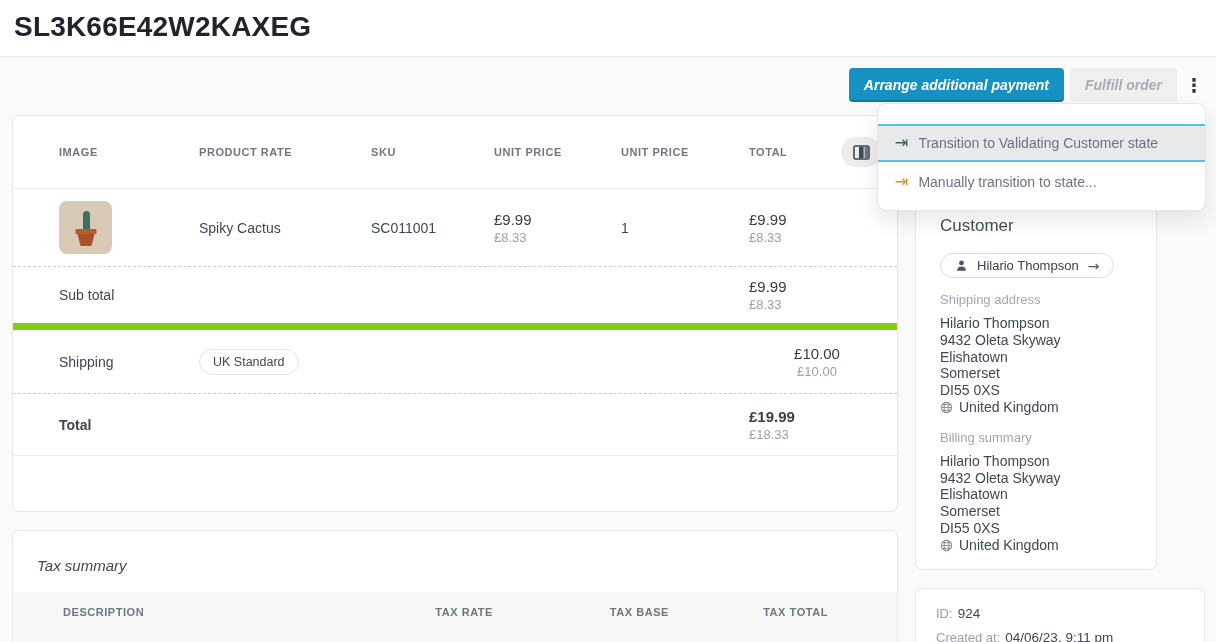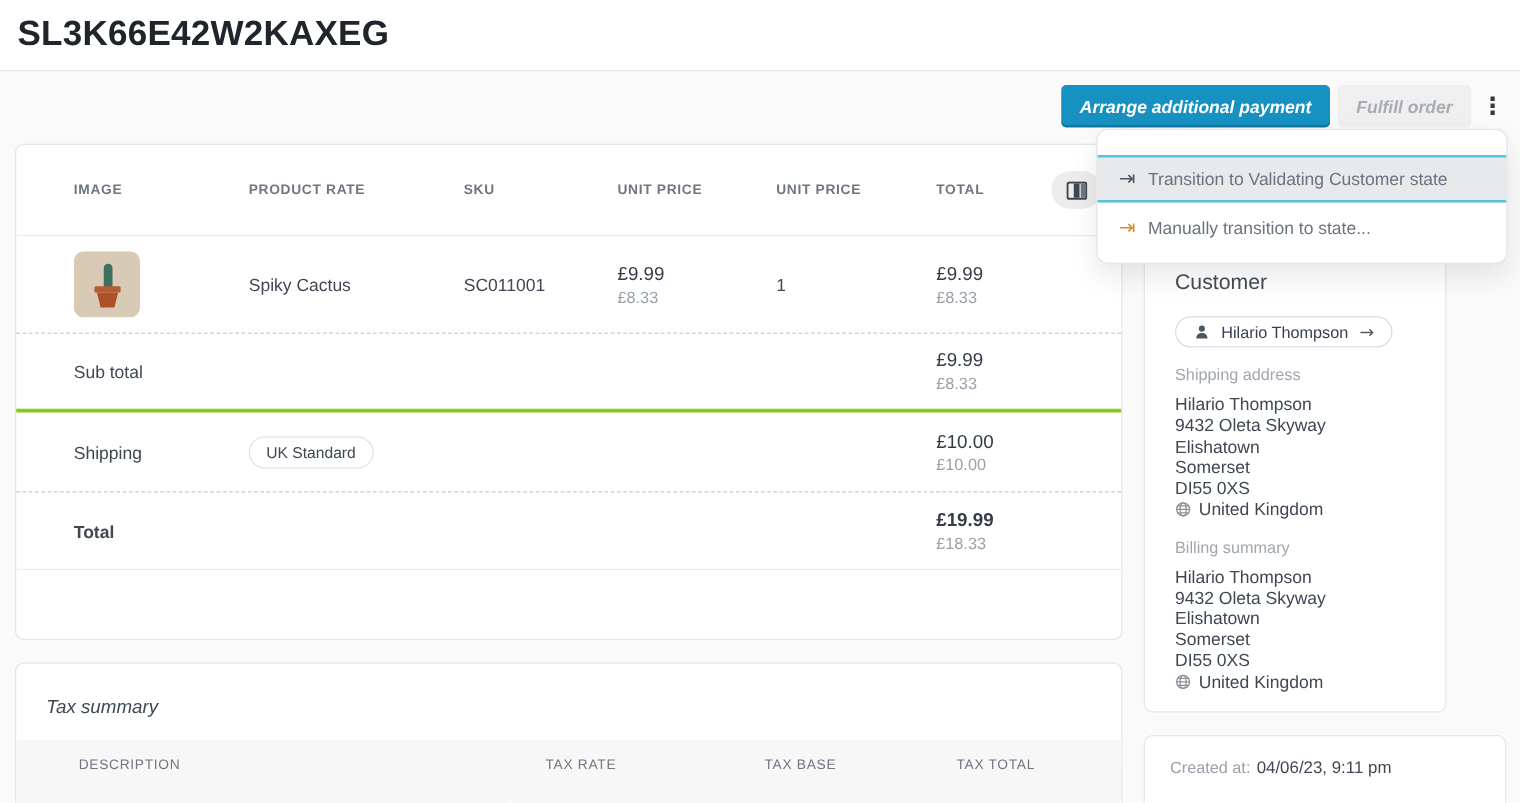--- a/index.html
+++ b/index.html
@@ -70,39 +70,39 @@
   .cols-toggle {
     position:absolute; right:16px; top:50%; transform:translateY(-50%);
     width:40px; height:30px; border-radius:15px; background:#ececec;
     display:flex; align-items:center; justify-content:center; cursor:pointer; border:none;
   }
   .ot-line    { height:79px; border-top:1px solid #ececee; border-bottom:1px dashed #c8ccd0; }
   .thumb { width:53px; height:53px; border-radius:8px; display:block; }
   .cell-text { font-size:14px; color:#3f4753; }
   .price-main { font-size:15px; color:#353d49; }
   .price-sub  { font-size:13px; color:#9aa1ab; margin-top:2px; }
-  .sum-subtotal { height:63px; border-bottom:3px solid #84cc16; }
+  .sum-subtotal { height:63px; border-bottom:7px solid #84cc16; }
   .sum-shipping { height:64px; border-bottom:1px dashed #c8ccd0; }
   .sum-total    { height:62px; border-bottom:1px solid #ececee; }
   .sum-label { font-size:14px; color:#3f4753; }
   .sum-label.bold, .price-main.bold { font-weight:700; }
   .chip {
     display:inline-flex; align-items:center; height:26px; padding:0 13px;
     border:1px solid #e2e4e7; border-radius:999px; background:#fff;
     font-size:12.5px; color:#3f4753; width:max-content;
   }
 
   
   .tax-title { font-size:15px; color:#3f4753; padding:26px 0 0 24px;font-style:italic; }
   .tax-header {
     margin-top:18px; background:#f7f7f8; height:56px;
     display:grid; grid-template-columns:38px 330px 100px 176px 159px 1fr;
     padding:14px 12px 0 12px; align-items:start;
   }
-  .tax-col { font-size:11px; font-weight:400; color:#6f7680; letter-spacing:.05em; }
+  .tax-col { font-size:11px; font-weight:700; color:#6f7680; letter-spacing:.05em; }
   .t-right { text-align:right; }
 
   
   .side-title { font-size:17px; font-weight:500; color:#464c56; }
   .customer-pill {
     margin-top:17px; display:inline-flex; align-items:center; gap:9px;
     border:1px solid #dadde0; border-radius:999px; padding:0 14px; height:25px;
     background:#fff; cursor:pointer; font-family:inherit;
   }
   .pill-name { font-size:13px; color:#374151; }
@@ -184,21 +184,21 @@
       <div class="price-sub">£8.33</div>
     </div>
   </div>
 
   <div class="otable-row sum-shipping">
     <div></div>
     <div class="sum-label">Shipping</div>
     <div style="grid-column:3;">
       <span class="chip">UK Standard</span>
     </div>
-    <div style="grid-column:7;">
+    <div style="grid-column:7;text-align:center;">
       <div class="price-main">£10.00</div>
       <div class="price-sub">£10.00</div>
     </div>
   </div>
 
   <div class="otable-row sum-total">
     <div></div>
     <div class="sum-label bold" style="grid-column:2 / span 2;">Total</div>
     <div style="grid-column:7;">
       <div class="price-main bold">£19.99</div>
@@ -273,20 +273,24 @@
           <line x1="2.2" y1="10" x2="11.8" y2="10" stroke="#8a9097" stroke-width="1.1"></line>
         </svg>
       </span>
       <span>United Kingdom</span>
     </div>
   </div>
 </div>
 
 <div class="card card-side-c">
   <div class="meta-row">
+    <span class="meta-label">ID:</span>
+    <span class="meta-value">924</span>
+  </div>
+  <div class="meta-row">
     <span class="meta-label">Created at:</span>
     <span class="meta-value">04/06/23, 9:11 pm</span>
   </div>
 </div>
 
 <div class="dropdown">
   <div class="menu-item highlighted">
     <span class="transition-icon grey">⇥</span>
     <span>Transition to Validating Customer state</span>
   </div>

